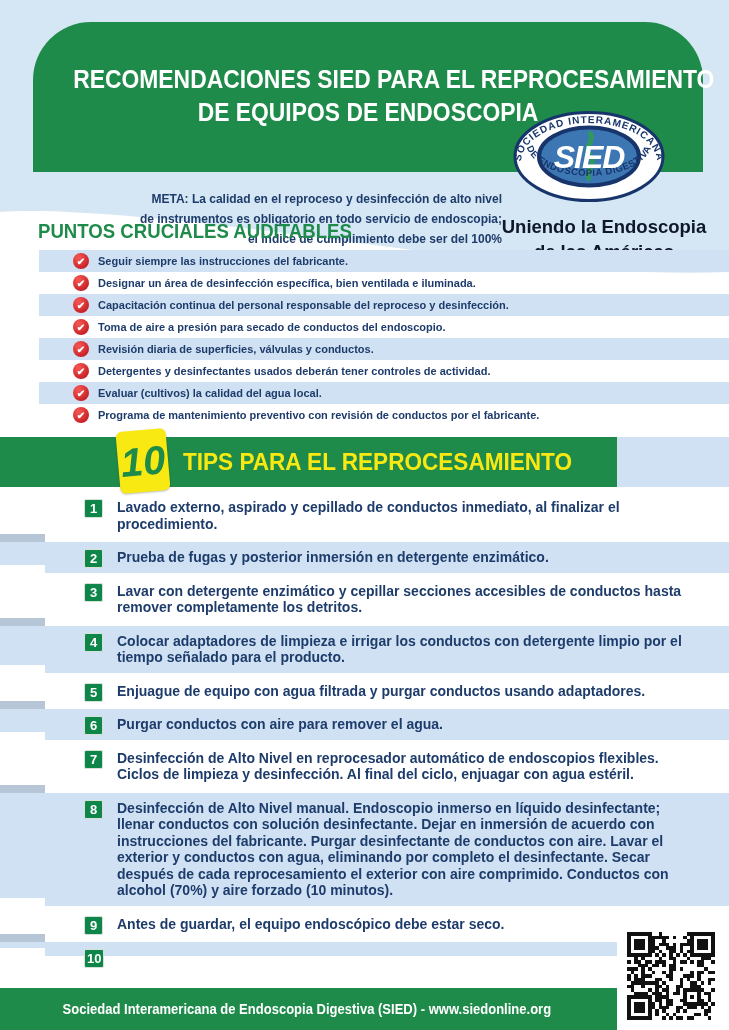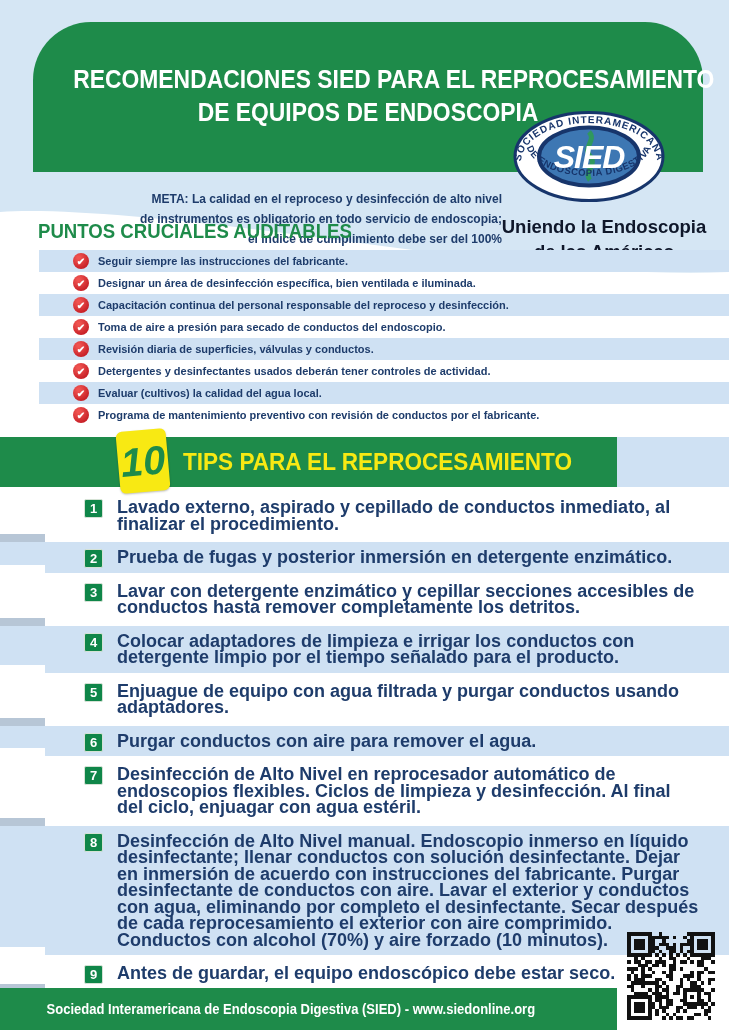--- a/index.html
+++ b/index.html
@@ -82,27 +82,27 @@
     background:#ffffff;
   }
   .trow.short { width:617px; }
   .tnum {
     position:absolute; left:84px; top:7px; min-width:19px; height:19px; padding:0 2px;
     background:#0f8649; border:1px solid #d5e2d5; border-radius:2px;
     color:#fff; font-weight:bold; font-size:13px;
     display:flex; align-items:center; justify-content:center;
   }
   .ttext {
-    color:#1e3c6b; font-weight:bold; font-size:18px; line-height:16.5px;
+    color:#1e3c6b; font-weight:bold; font-size:14px; line-height:16.5px;
     max-width:590px;
   }
 
   
   .footer-band {
-    position:absolute; left:0; bottom:0; width:617px; height:42px; background:#1e8b4a;
+    position:absolute; left:0; bottom:0; width:617px; height:42px; background:#1e8b4a;padding-left:16px;
   }
   .footer-inner { width:506px; text-align:center; }
   .footer-text {
     display:inline-block; color:#ffffff; font-weight:bold; font-size:15.5px;
     line-height:42px; white-space:nowrap; transform:scaleX(.84); transform-origin:center;
   }
   .qr { position:absolute; left:627px; top:932px; }
 </style>
 </head>
 <body>

